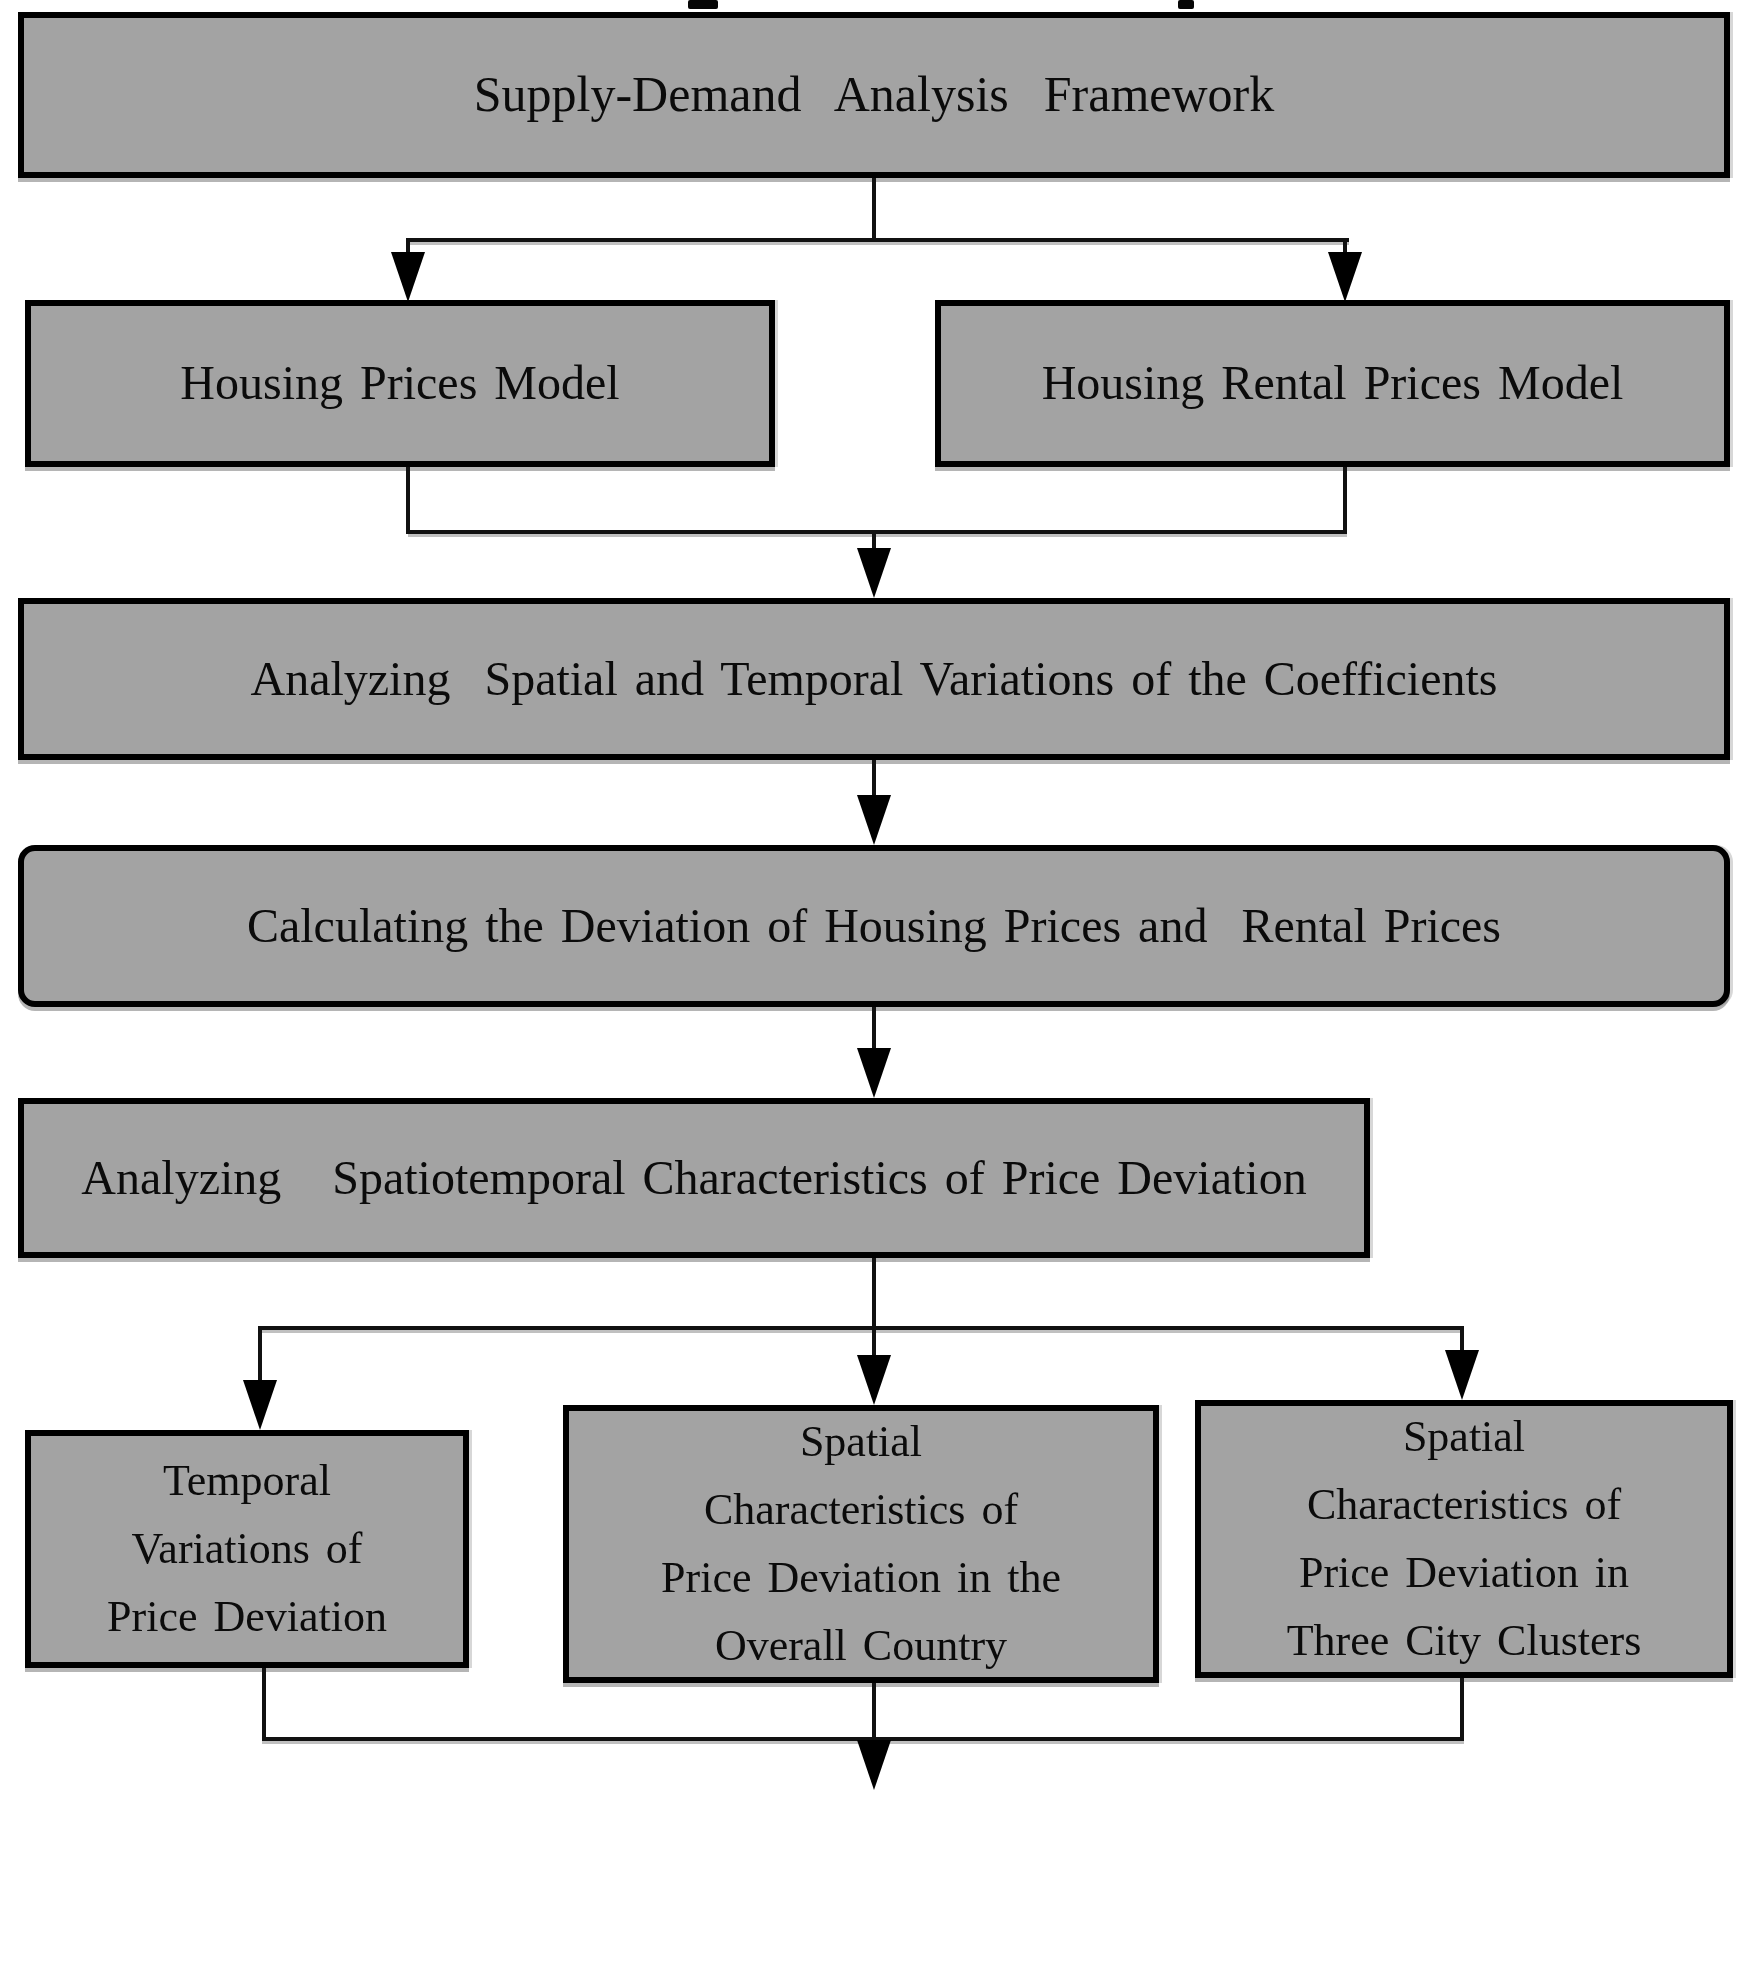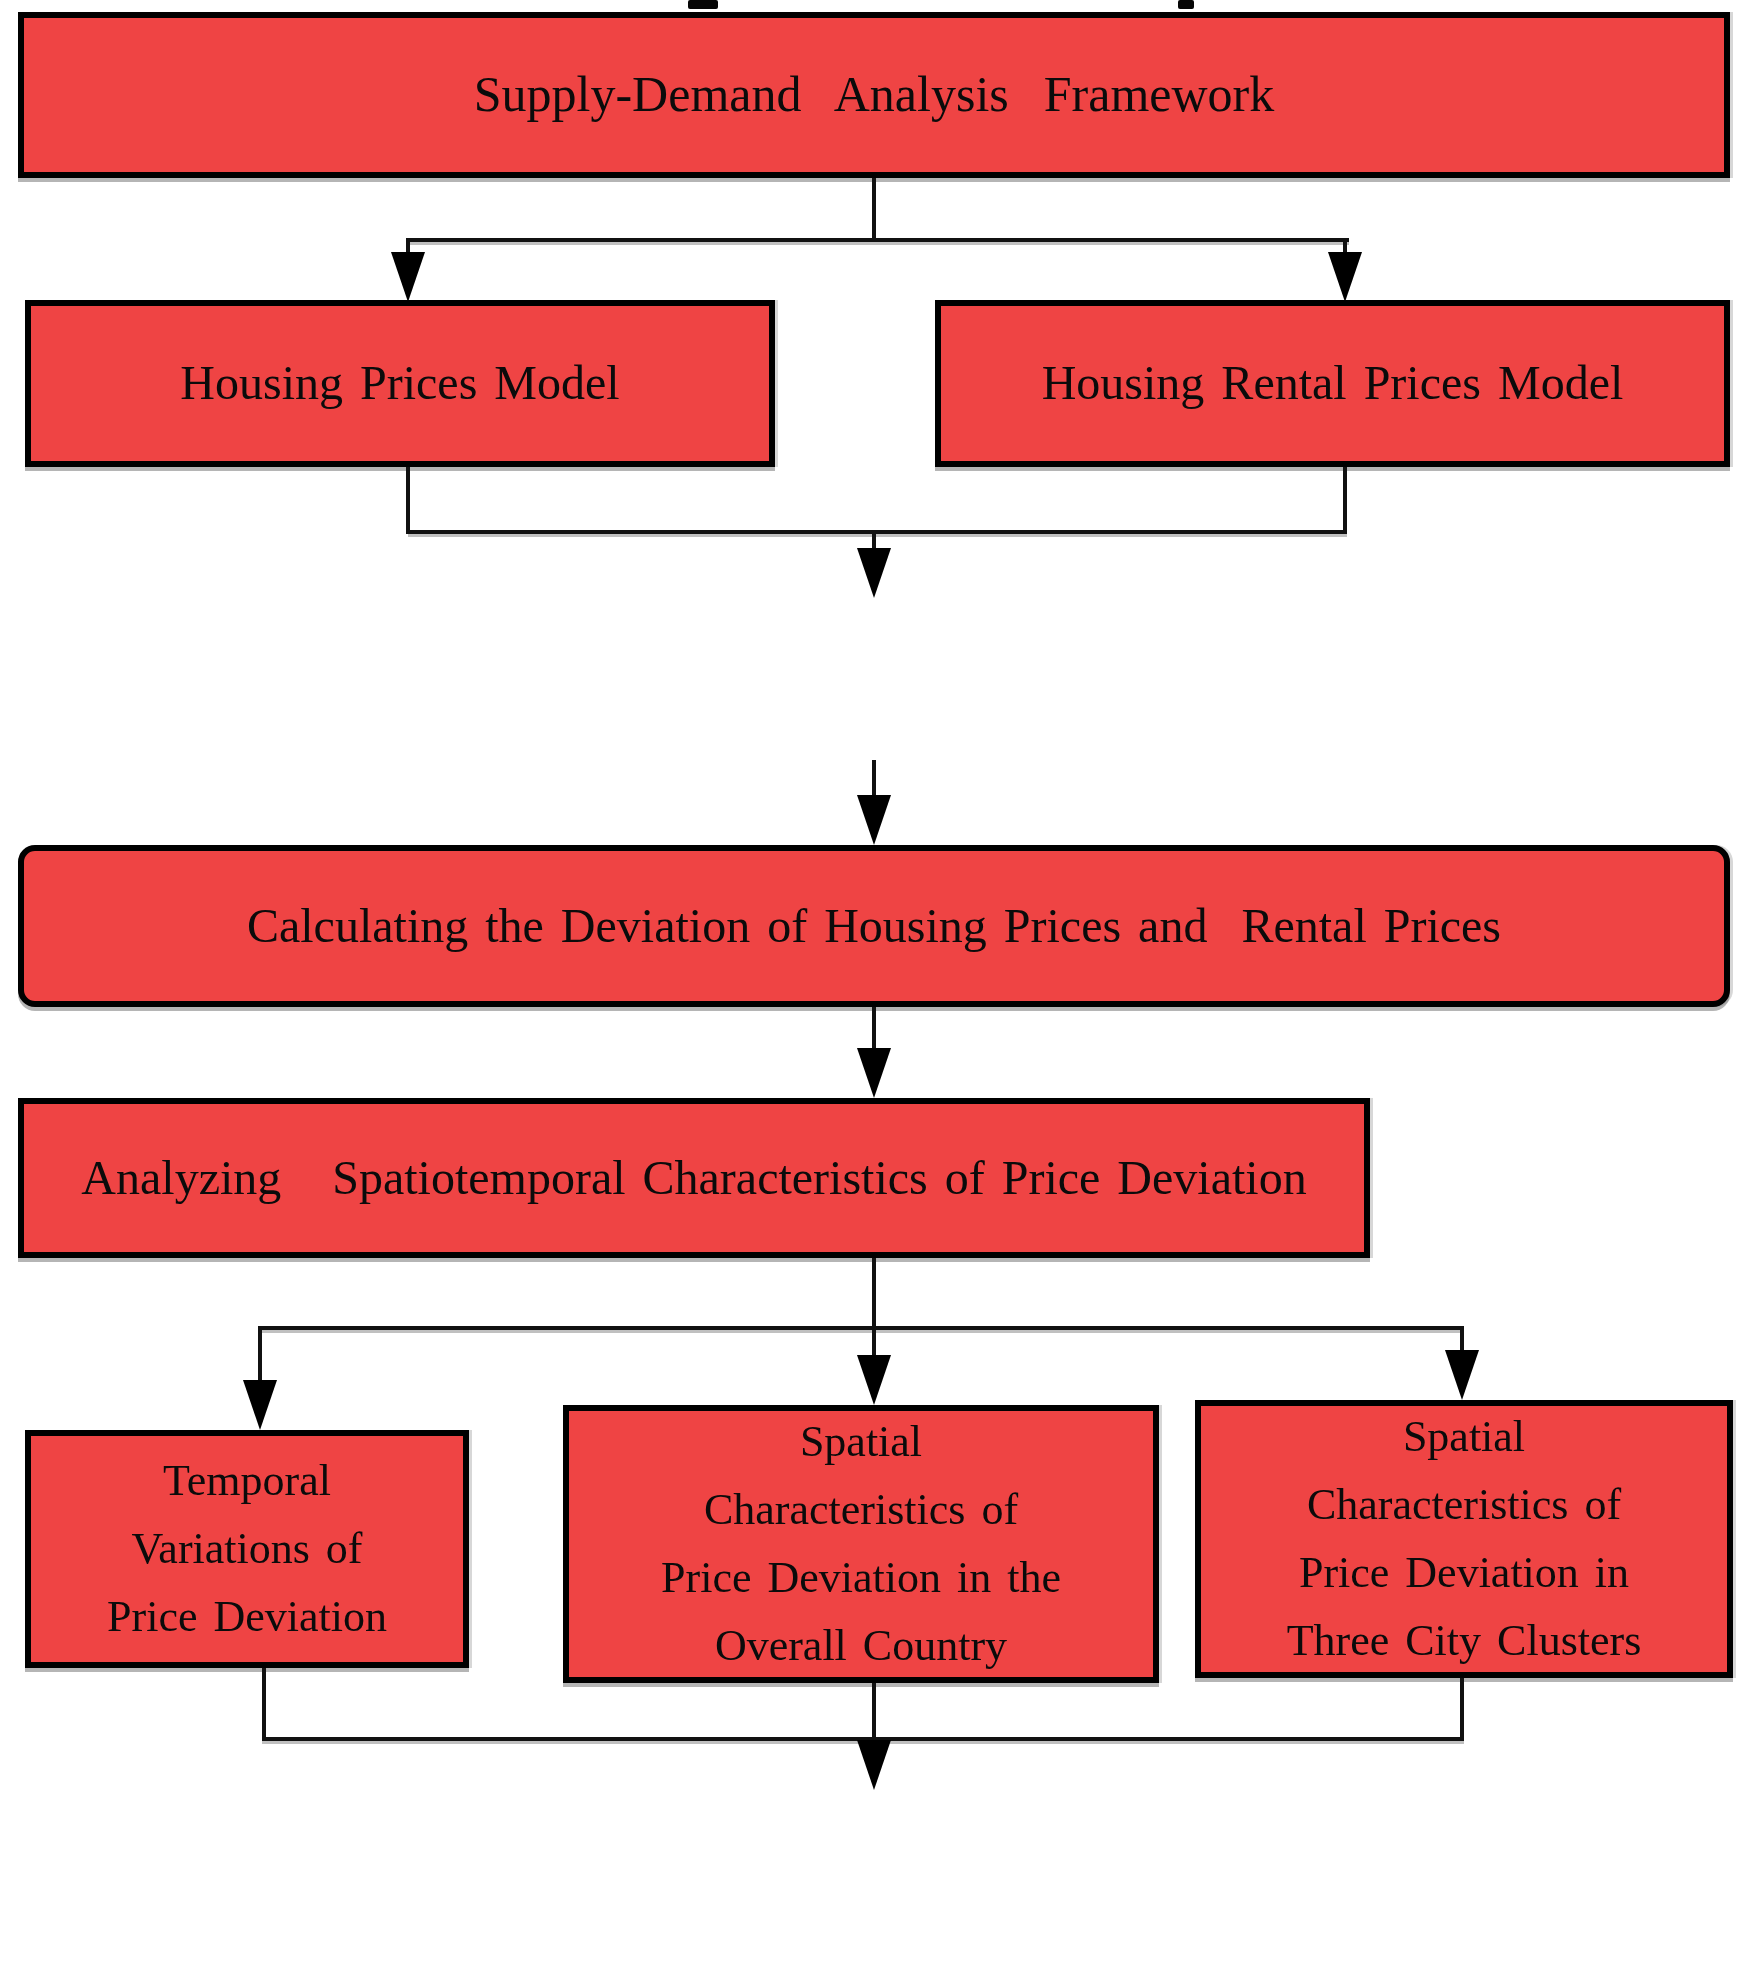--- a/index.html
+++ b/index.html
@@ -13,21 +13,21 @@
     height: 1971px;
     background: #ffffff;
     font-family: "Liberation Serif", "DejaVu Serif", serif;
     color: #0b0b0b;
     overflow: hidden;
   }
   .node {
     position: absolute;
     box-sizing: border-box;
     border: 6px solid #000000;
-    background: #ef4444;
+    background: #a3a3a3;
     display: flex;
     align-items: center;
     justify-content: center;
     text-align: center;
     box-shadow: 0 4px 0 rgba(120,120,120,0.55), 3px 0 0 rgba(140,140,140,0.35);
   }
   .label {
     white-space: pre-wrap;
     word-spacing: 5px;
     line-height: 1.35;
@@ -86,20 +86,23 @@
   <div class="node" style="left:25px; top:300px; width:750px; height:167px;">
     <div class="label lbl-lg">Housing Prices Model</div>
   </div>
 
   <div class="vline" style="left:406px; top:467px; height:67px;"></div>
   <div class="vline" style="left:1343px; top:467px; height:67px;"></div>
   <div class="hline" style="left:408px; top:530px; width:939px;"></div>
   <div class="vline" style="left:872px; top:530px; height:24px;"></div>
   <div class="arrowhead" style="left:857px; top:548px;"></div>
 
+  <div class="node" style="left:18px; top:598px; width:1712px; height:162px;">
+    <div class="label lbl-lg">Analyzing  Spatial and Temporal Variations of the Coefficients</div>
+  </div>
 
   <div class="vline" style="left:872px; top:760px; height:40px;"></div>
   <div class="arrowhead" style="left:857px; top:795px;"></div>
 
   <div class="node" style="left:18px; top:845px; width:1712px; height:162px;border-radius:17px;">
     <div class="label lbl-lg">Calculating the Deviation of Housing Prices and  Rental Prices</div>
   </div>
 
   <div class="vline" style="left:872px; top:1007px; height:46px;"></div>
   <div class="arrowhead" style="left:857px; top:1048px;"></div>

